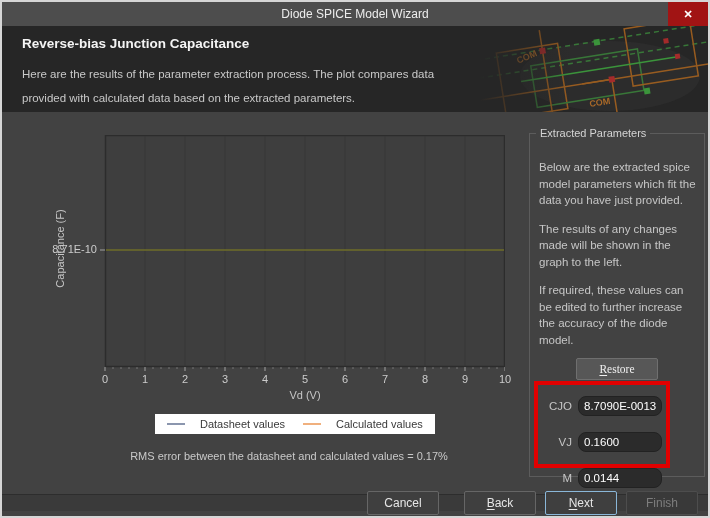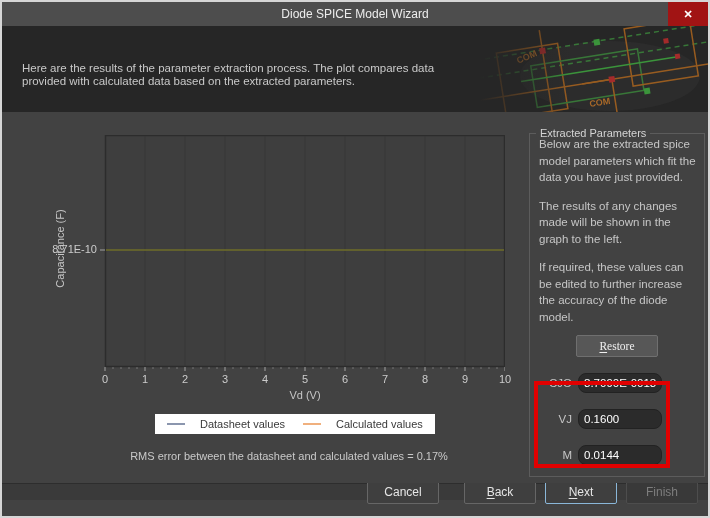--- a/index.html
+++ b/index.html
@@ -7,21 +7,21 @@
   .window { position:relative; width:710px; height:518px; border:2px solid #d6d6d6; background:#424242; overflow:hidden; }
 
   
   .titlebar { position:relative; height:24px; background:#4d4d4d; }
   .titlebar .title { display:block; text-align:center; line-height:24px; font-size:12px; color:#ededed; }
   .close-btn { position:absolute; top:0; right:0; width:40px; height:24px; background:#a11414; border:none; color:#fff; font-size:11px; font-weight:bold; cursor:pointer; line-height:24px; text-align:center; }
 
   
   .header { position:relative; height:86px; background:#262626; overflow:hidden; }
   .header h1 { position:absolute; left:20px; top:10px; font-size:13.5px; font-weight:bold; color:#f4f4f4; }
-  .header p { position:absolute; left:20px; top:36px; font-size:11.5px; line-height:13px; color:#c9c9c9; white-space:pre-line; }
+  .header p { position:absolute; left:20px; top:36px; font-size:11.5px; line-height:24px; color:#c9c9c9; white-space:pre-line; }
   .schematic { position:absolute; right:0; top:0; width:228px; height:86px; }
 
   
   .body { position:relative; height:371px; background:#424242; }
 
   .plot-svg { position:absolute; left:97px; top:23px; }
   .y-axis-label { position:absolute; left:12px; top:130px; width:92px; height:13px; text-align:center; font-size:11px; color:#c6c6c6; transform:rotate(-90deg); }
   .y-tick-label { position:absolute; left:36px; top:131px; width:59px; text-align:right; font-size:11px; color:#cccccc; }
   .x-tick-row { position:absolute; left:103px; top:261px; width:400px; height:14px; }
   .x-tick-row span { position:absolute; top:0; width:20px; text-align:center; font-size:11px; color:#cccccc; }
@@ -31,49 +31,50 @@
   .legend .item { display:inline-flex; align-items:center; gap:15px; }
   .legend .swatch { display:inline-block; width:18px; height:0; border-top:2px solid #888; }
   .legend .lbl { font-size:11px; color:#3a3a3a; }
 
   .rms-text { position:absolute; left:47px; top:338px; width:480px; text-align:center; font-size:11px; color:#c9c9c9; }
 
   
   .groupbox { position:absolute; left:527px; top:21px; width:176px; height:344px; border:1px solid #5c5c5c; }
   .groupbox .gb-legend { position:absolute; top:-7px; left:6px; background:#424242; padding:0 4px; font-size:11px; color:#d4d4d4; }
   .groupbox p { margin:12px 8px 0 9px; font-size:11.5px; line-height:16.5px; color:#c6c6c6; }
-  .groupbox p:first-of-type { margin-top:2px; }
+  .groupbox p:first-of-type { margin-top:25px; }
   .restore-btn { display:block; margin:10px auto 10px auto; width:82px; height:22px; background:#575757; border:1px solid #6f6f6f; border-radius:2px; color:#f0f0f0; font-size:11.5px; font-family:Liberation Serif, serif; cursor:pointer; }
   .param-row { display:flex; align-items:center; margin:16px 0 7px 12px; }
   .param-row .plabel { width:30px; text-align:right; margin-right:6px; font-size:11.5px; color:#c6c6c6; }
   .param-row input { width:84px; height:20px; background:#2b2b2b; border:1px solid #222222; border-radius:8px; color:#ffffff; font-size:11.5px; padding-left:5px; font-family:"Liberation Sans", sans-serif; }
 
   .annotation-box { position:absolute; left:532px; top:269px; width:136px; height:87px; border:4px solid #e10000; pointer-events:none; z-index:50; }
 
   
-  .footer { height:17px; background:#3a3a3a; border-top:1px solid #2d2d2d; display:flex; align-items:center; justify-content:flex-end; gap:9px; padding-right:10px; }
+  .footer { height:17px; background:#3a3a3a; border-top:1px solid #2d2d2d; display:flex; align-items:center; justify-content:flex-end; gap:9px; padding-right:10px;margin-top:11px; }
   .footer button { width:72px; height:24px; background:#3f3f3f; border:1px solid #666666; border-radius:2px; color:#e6e6e6; font-size:12px; font-family:"Liberation Sans", sans-serif; cursor:pointer; }
   .footer .cancel { margin-right:16px; }
   .footer .next { border-color:#8ab7d9;text-align:center; }
   .footer .finish { color:#7d7d7d; border-color:#4d4d4d; background:#393939; cursor:default; }
   .mn { text-decoration:underline; text-underline-offset:2px; }
 </style>
 </head>
 <body>
 
 <div class="window">
 
   <div class="titlebar">
     <span class="title">Diode SPICE Model Wizard</span>
     <button class="close-btn">
       <span>✕</span>
     </button>
   </div>
 
   <div class="header">
+    <h1>Reverse-bias Junction Capacitance</h1>
     <p>Here are the results of the parameter extraction process. The plot compares data
 provided with calculated data based on the extracted parameters.</p>
     <svg class="schematic" viewBox="0 0 228 86">
       <defs>
         <linearGradient id="fadeL" x1="0" y1="0" x2="1" y2="0">
           <stop offset="0" stop-color="#262626" stop-opacity="1"></stop>
           <stop offset="0.4" stop-color="#262626" stop-opacity="0"></stop>
         </linearGradient>
       </defs>
       <ellipse cx="130" cy="50" rx="90" ry="35" fill="#4a4a4a" opacity="0.18"></ellipse>

